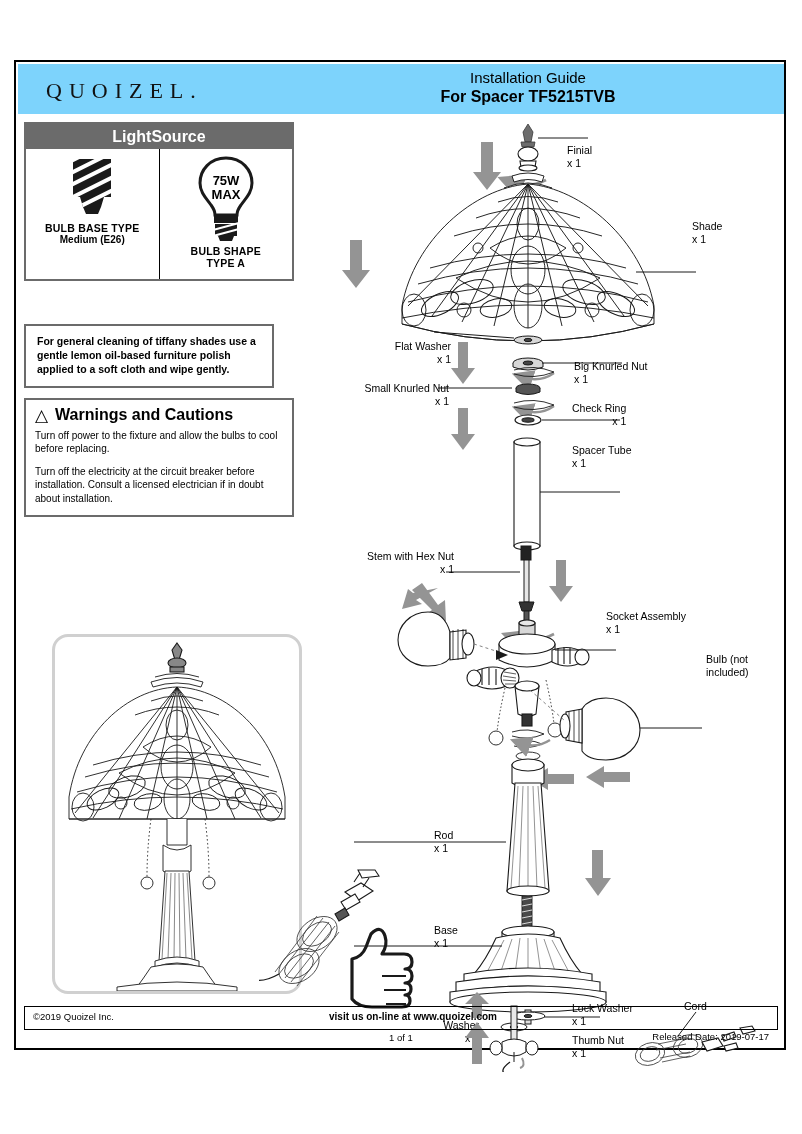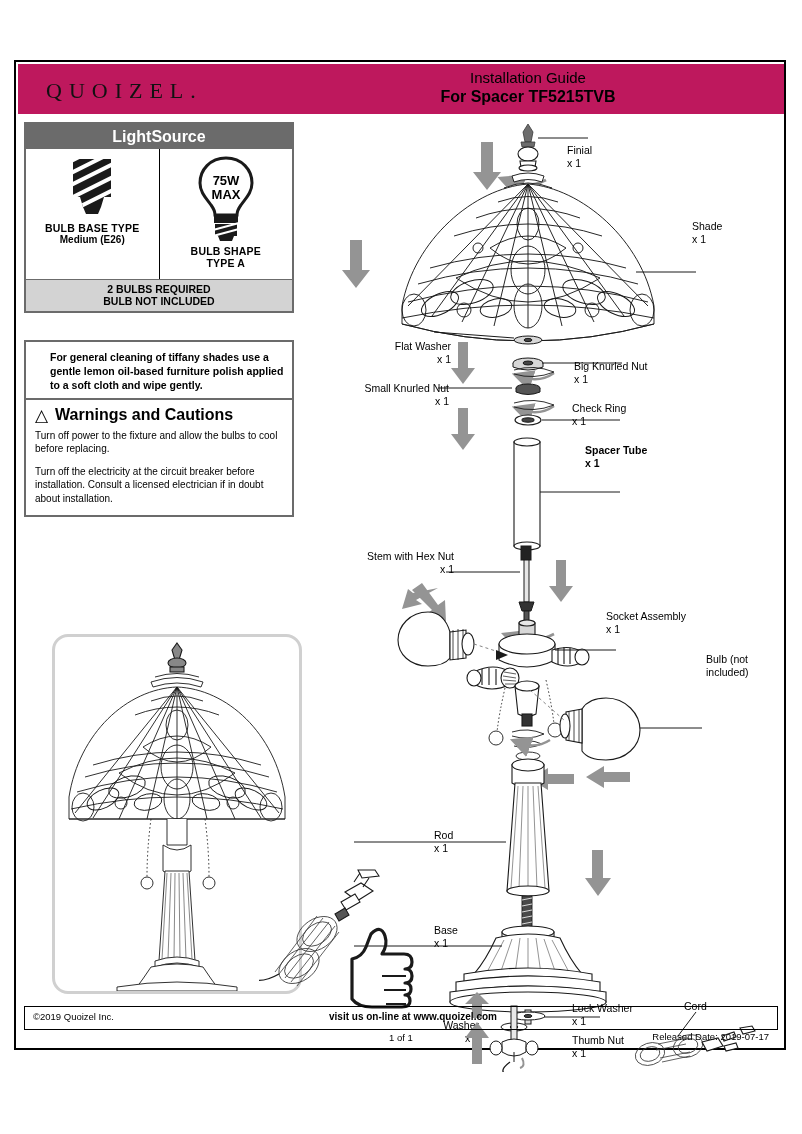--- a/index.html
+++ b/index.html
@@ -1,36 +1,36 @@
 <!DOCTYPE html>
 <html><head>
 <meta charset="utf-8">
 <style>
   html,body{margin:0;padding:0;background:#fff;}
   body{width:802px;height:1134px;font-family:"Liberation Sans",sans-serif;position:relative;overflow:hidden;}
 
   #page{position:absolute;left:14px;top:60px;width:772px;height:990px;border:2px solid #000;box-sizing:border-box;}
 
   
-  .hdr{position:absolute;left:2px;top:2px;width:766px;height:50px;background:#be185d;}
+  .hdr{position:absolute;left:2px;top:2px;width:766px;height:50px;background:#7dd3fc;}
   .logo{position:absolute;left:28px;top:14px;font-family:"Liberation Serif",serif;font-size:22px;letter-spacing:7px;color:#111;}
   .hdr-t1{position:absolute;left:300px;top:5px;width:420px;text-align:center;font-size:15px;color:#000;}
   .hdr-t2{position:absolute;left:300px;top:24px;width:420px;text-align:center;font-size:16px;font-weight:bold;color:#000;}
 
   
   .lbox{position:absolute;left:8px;top:60px;width:270px;border:2px solid #6b6b6b;box-sizing:border-box;background:#6d28d9;}
   .ls-title{height:25px;background:#6b6b6b;color:#fff;font-size:16px;font-weight:bold;text-align:center;line-height:25px;}
   .ls-body{display:flex;height:130px;background:#fff;}
   .ls-half{flex:1;display:flex;flex-direction:column;align-items:center;justify-content:flex-start;padding-top:6px;position:relative;}
   .ls-half.right{border-left:1.5px solid #000;}
   .ls-cap1{font-size:10.5px;font-weight:bold;letter-spacing:.2px;text-align:center;}
   .ls-cap2{font-size:10px;font-weight:bold;text-align:center;}
   .ls-foot{background:#d3d3d3;text-align:center;font-size:10.5px;font-weight:bold;padding:3px 0 4px;line-height:1.15;border-top:1.5px solid #6b6b6b;}
 
-  .clean{position:absolute;left:8px;top:278px;width:270px;border:2px solid #6b6b6b;box-sizing:border-box;background:#fff;padding:9px 8px 9px 24px;}
+  .clean{position:absolute;left:8px;top:262px;width:250px;border:2px solid #6b6b6b;box-sizing:border-box;background:#fff;padding:9px 8px 9px 11px;}
   .clean p{margin:0;font-size:10.5px;font-weight:bold;line-height:1.32;}
 
   .warn{position:absolute;left:8px;top:336px;width:270px;border:2px solid #6b6b6b;box-sizing:border-box;background:#fff;padding:6px 9px 10px;}
   .warn-h{display:flex;align-items:center;gap:7px;margin-bottom:5px;}
   .warn-h .tri{font-size:17px;line-height:1;}
   .warn-h .txt{font-size:16px;font-weight:bold;}
   .warn p{margin:0 0 9px;font-size:10px;line-height:1.34;}
   .warn p:last-child{margin-bottom:0;}
 
   
@@ -102,24 +102,20 @@
                 <line x1="20" y1="75" x2="46" y2="68"></line>
                 <line x1="20" y1="81" x2="46" y2="74"></line>
               </g>
             </g>
           </svg>
         </span>
         <div class="ls-cap1" style="margin-top:2px">BULB SHAPE</div>
         <div class="ls-cap1">TYPE A</div>
       </div>
     </div>
-    <div class="ls-foot">
-      <div>2 BULBS REQUIRED</div>
-      <div>BULB NOT INCLUDED</div>
-    </div>
   </div>
 
   <div class="clean">
     <p>For general cleaning of tiffany shades use a gentle lemon oil-based furniture polish applied to a soft cloth and wipe gently.</p>
   </div>
 
   <div class="warn">
     <div class="warn-h">
       <span class="tri">△</span>
       <span class="txt">Warnings and Cautions</span>
@@ -558,22 +554,22 @@
         </g>
     </svg>
   </div>
 
   <div>
     <div class="lbl" style="left:551px;top:82px;"><span>Finial</span><br><span>x 1</span></div>
     <div class="lbl" style="left:676px;top:158px;"><span>Shade</span><br><span>x 1</span></div>
     <div class="lbl r" style="left:370px;top:278px;width:65px;"><span>Flat Washer</span><br><span>x 1</span></div>
     <div class="lbl" style="left:558px;top:298px;"><span>Big Knurled Nut</span><br><span>x 1</span></div>
     <div class="lbl r" style="left:345px;top:320px;width:88px;"><span>Small Knurled Nut</span><br><span>x 1</span></div>
-    <div class="lbl" style="left:556px;top:340px;"><span>Check Ring</span><br><span>x 1</span></div>
-    <div class="lbl" style="left:569px;top:382px;font-weight:bold;"><span>Spacer Tube</span><br><span>x 1</span></div>
+    <div class="lbl" style="left:556px;top:340px;text-align:right;"><span>Check Ring</span><br><span>x 1</span></div>
+    <div class="lbl" style="left:556px;top:382px;"><span>Spacer Tube</span><br><span>x 1</span></div>
     <div class="lbl r" style="left:342px;top:488px;width:96px;"><span>Stem with Hex Nut</span><br><span>x 1</span></div>
     <div class="lbl" style="left:590px;top:548px;"><span>Socket Assembly</span><br><span>x 1</span></div>
     <div class="lbl" style="left:690px;top:591px;"><span>Bulb (not</span><br><span>included)</span></div>
     <div class="lbl" style="left:418px;top:767px;"><span>Rod</span><br><span>x 1</span></div>
     <div class="lbl" style="left:418px;top:862px;"><span>Base</span><br><span>x 1</span></div>
     <div class="lbl" style="left:556px;top:940px;"><span>Lock Washer</span><br><span>x 1</span></div>
     <div class="lbl r" style="left:408px;top:957px;width:55px;"><span>Washer</span><br><span>x 1</span></div>
     <div class="lbl" style="left:556px;top:972px;"><span>Thumb Nut</span><br><span>x 1</span></div>
     <div class="lbl" style="left:668px;top:938px;"><span>Cord</span></div>
   </div>

